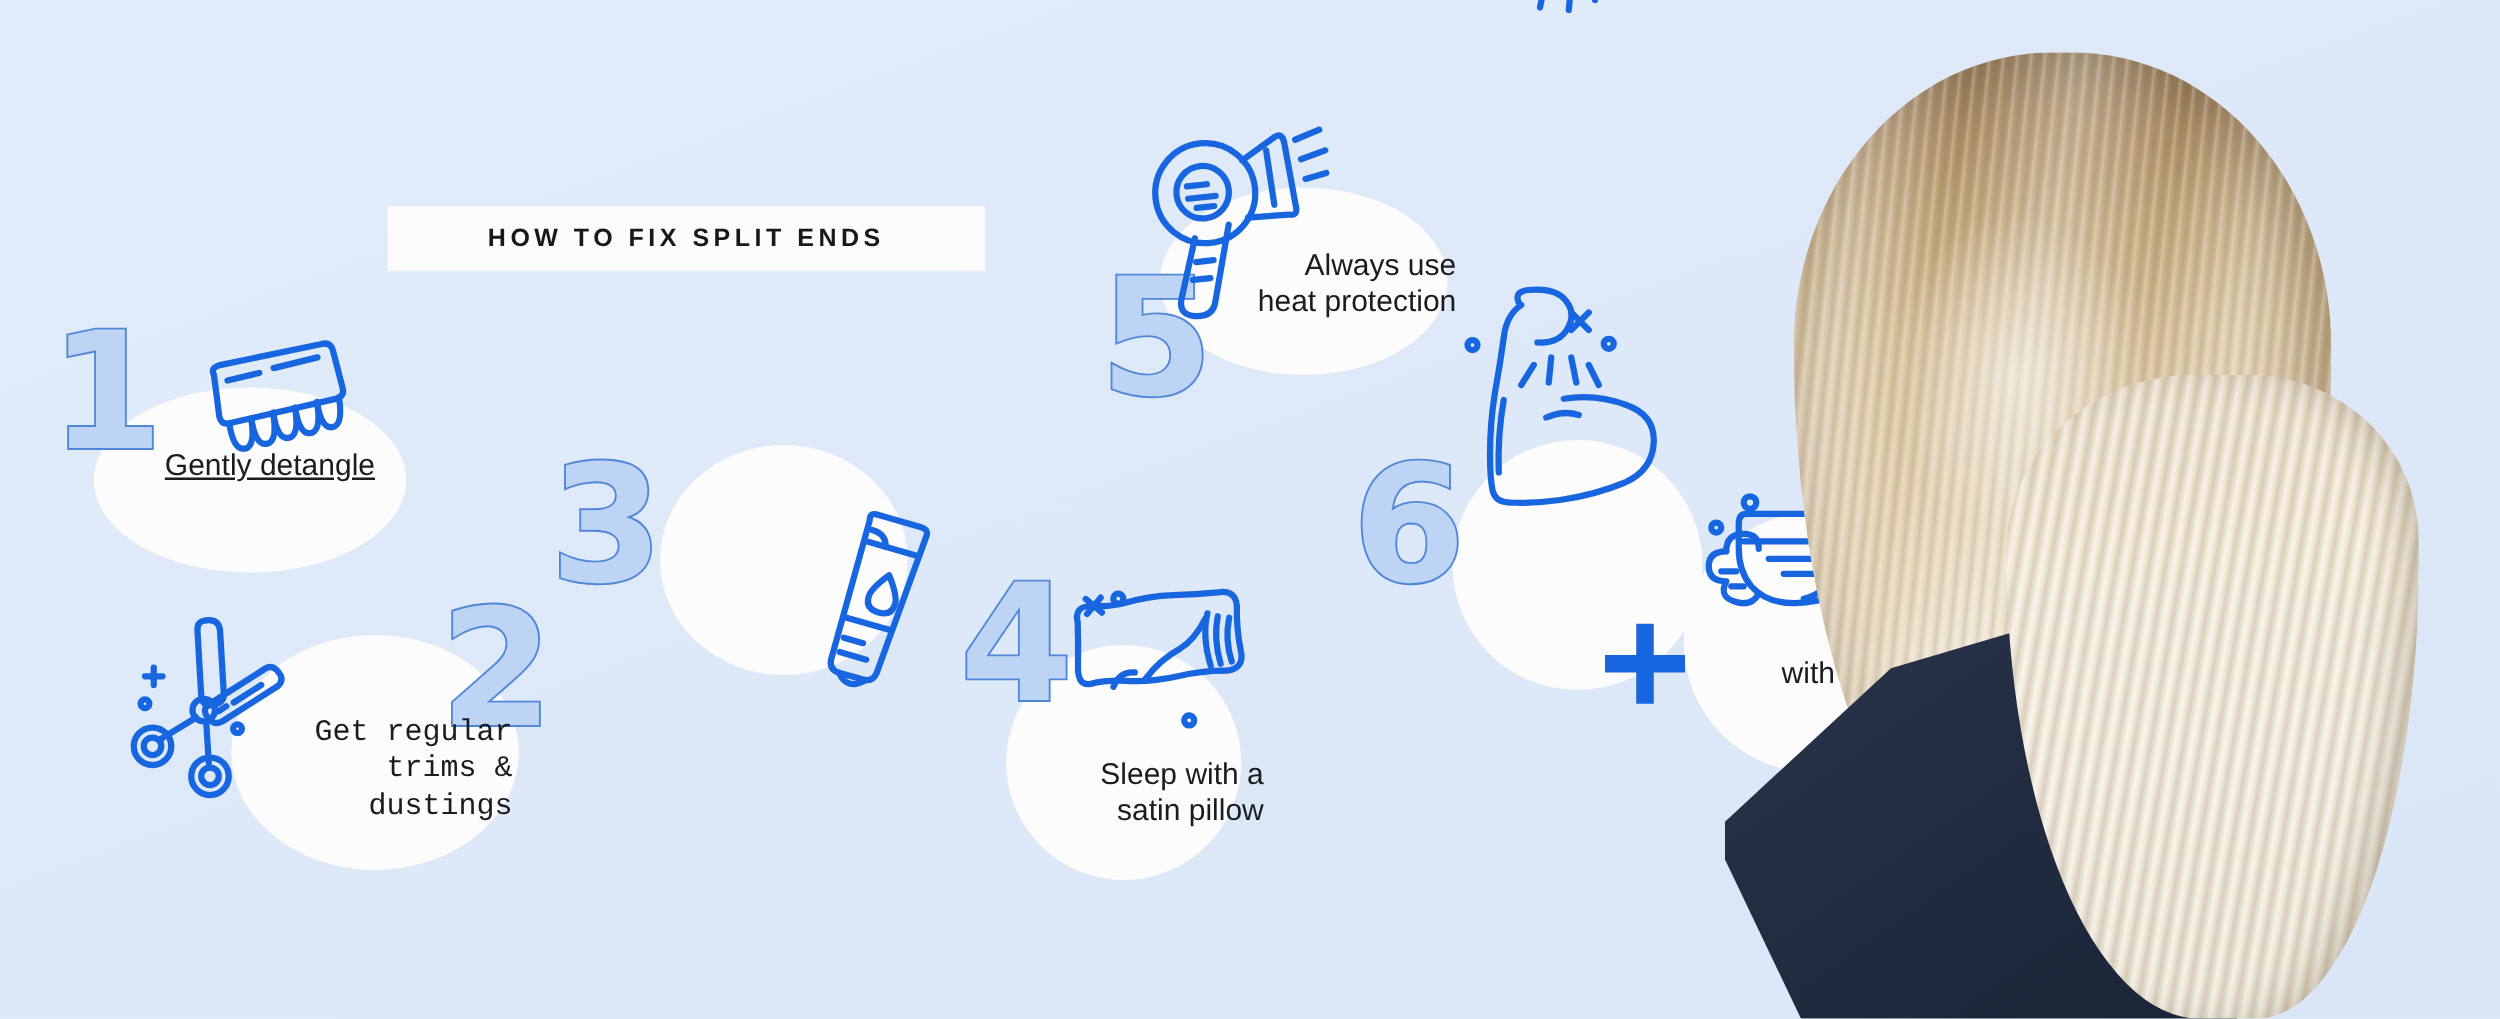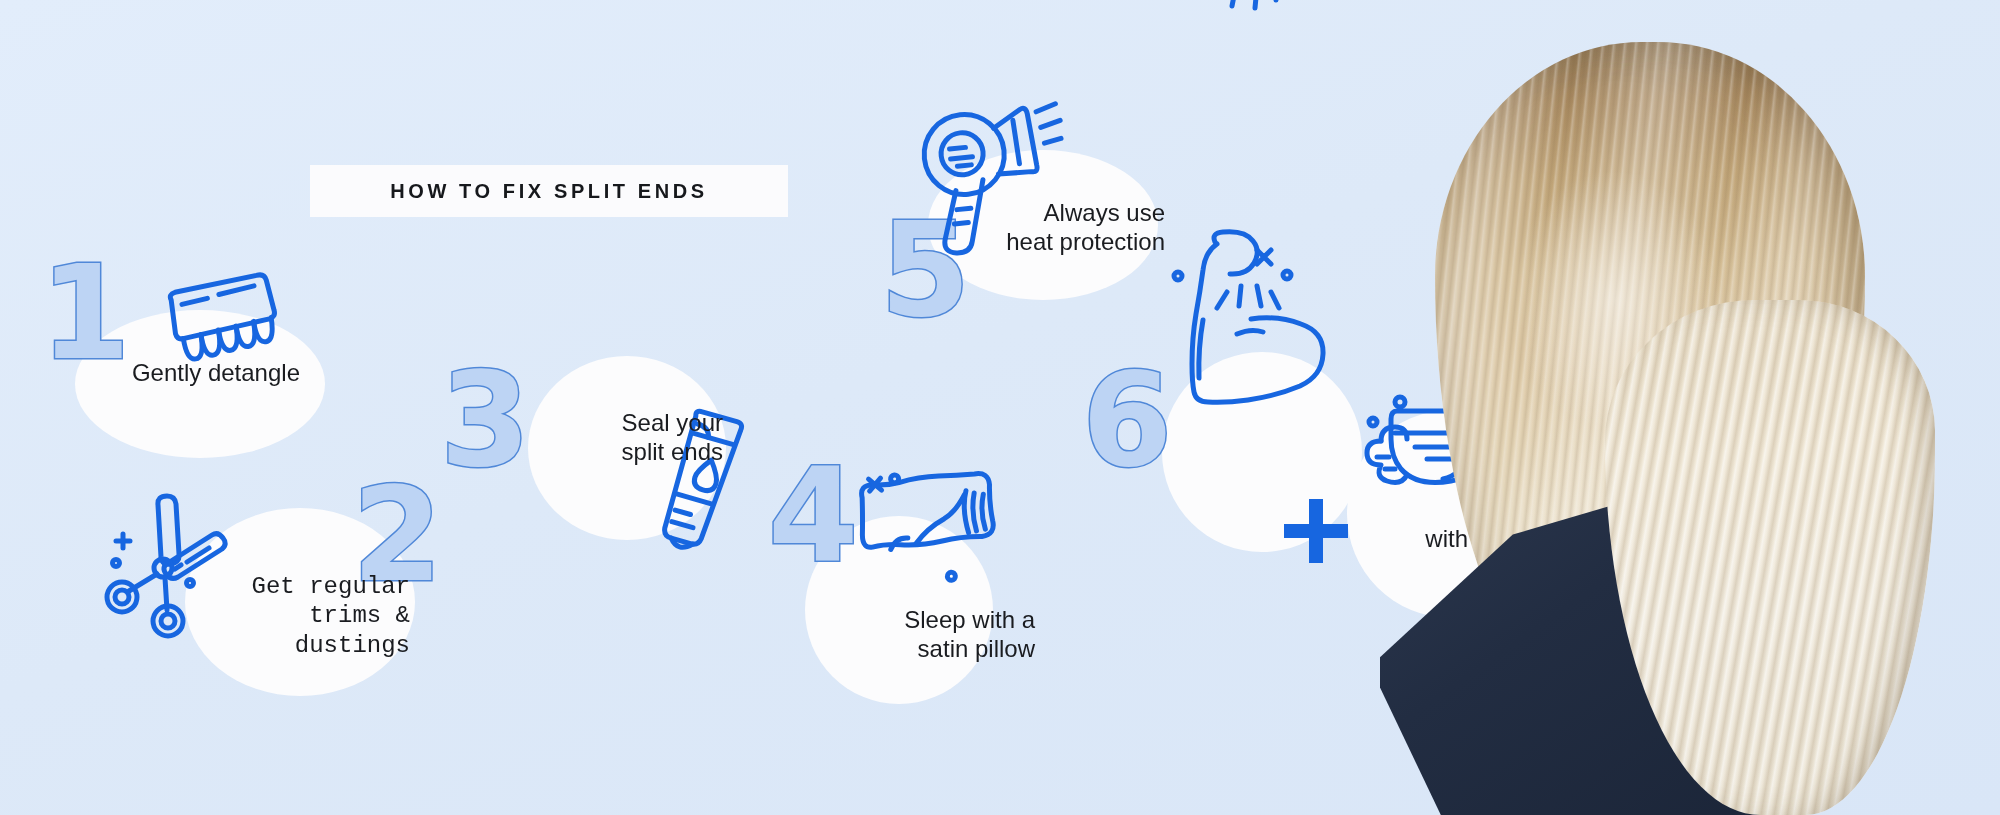--- a/index.html
+++ b/index.html
@@ -283,26 +283,24 @@
     </svg>
   </div>
 
   <div class="plus" style="left:1280px;top:495px;">
     <svg width="72" height="72" viewBox="0 0 72 72">
       <rect x="29" y="4" width="14" height="64" fill="#1766e0"></rect>
       <rect x="4" y="29" width="64" height="14" fill="#1766e0"></rect>
     </svg>
   </div>
 
-  <div class="cap" style="left:105px;top:358px;width:195px;">Gently detangle</div>
+  <div class="cap" style="left:105px;top:358px;width:195px;text-decoration:underline;">Gently detangle</div>
   <div class="cap" style="left:195px;top:572px;width:215px;font-family:Liberation Mono, monospace;">Get regular
 trims &amp; dustings</div>
-  <div class="cap" style="left:533px;top:408px;width:190px;">Seal your
-split ends</div>
-  <div class="cap" style="left:845px;top:605px;width:190px;">Sleep with a
+  <div class="cap" style="left:821px;top:605px;width:190px;">Sleep with a
 satin pillow</div>
   <div class="cap" style="left:925px;top:198px;width:240px;">Always use
 heat protection</div>
   <div class="cap" style="left:1352px;top:495px;width:200px;">Hydrate
 with a mask</div>
 
   <div class="model">
     <div class="hair-mass"></div>
     <div class="hair-strands"></div>
 

